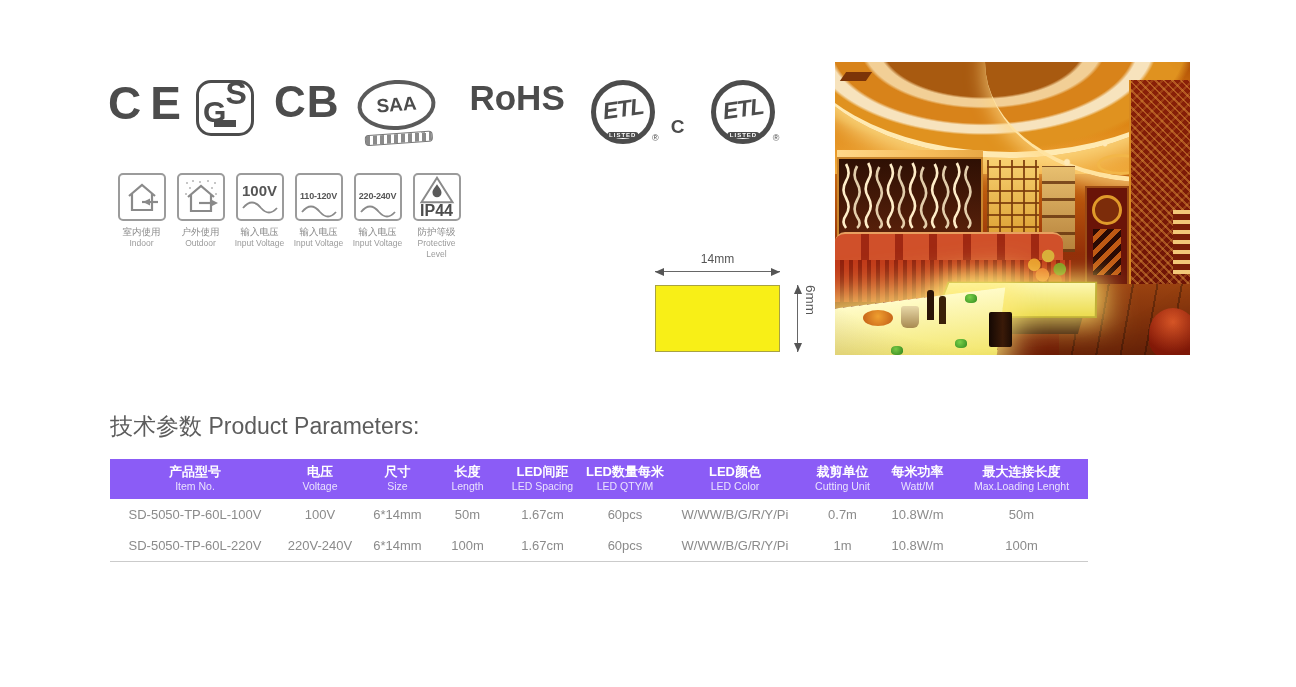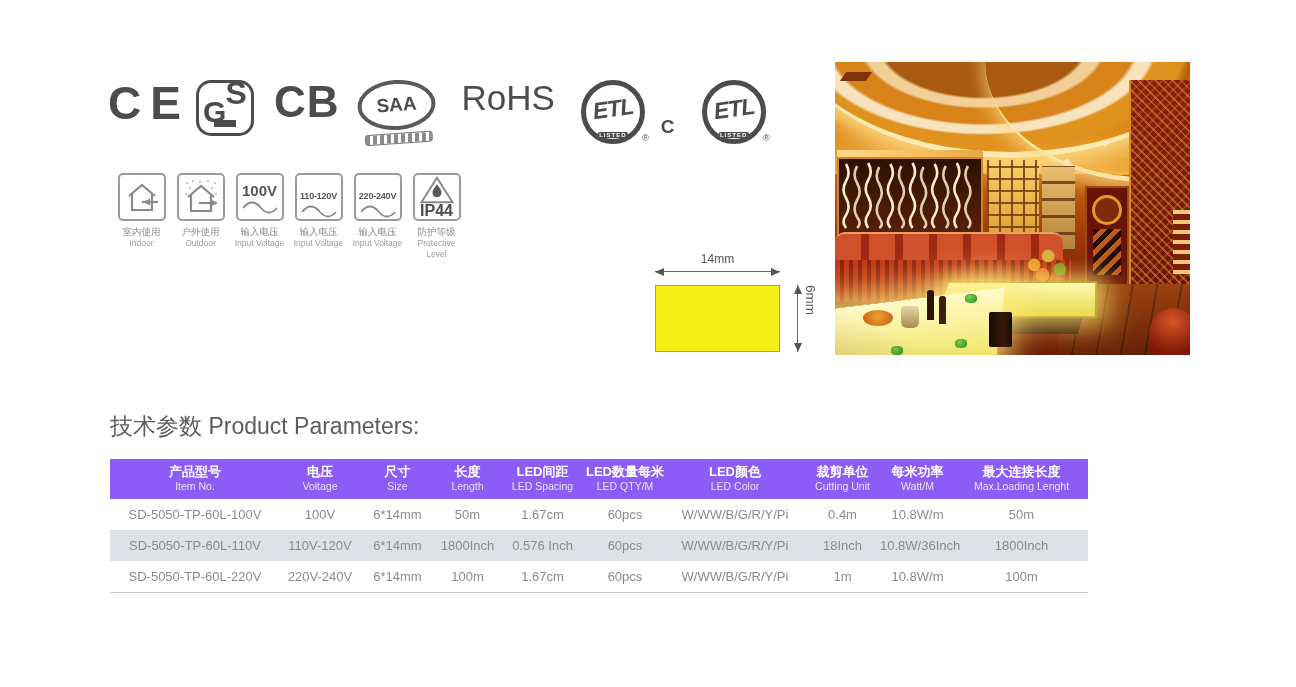--- a/index.html
+++ b/index.html
@@ -11,21 +11,21 @@
   .c-ce{font-size:46px;font-weight:700;letter-spacing:9px;line-height:1;}
   .c-gs{margin-left:6px;width:52px;height:50px;border:3px solid #4c4c4c;border-radius:15px;position:relative;}
   .c-gs .g{position:absolute;left:4px;bottom:6px;font-size:30px;font-weight:800;line-height:1;}
   .c-gs .s{position:absolute;right:4px;top:-6px;font-size:32px;font-weight:800;line-height:1;}
   .c-gs .bar{position:absolute;left:50%;transform:translateX(-50%);bottom:6px;width:22px;height:7px;background:#4c4c4c;}
   .c-cb{margin-left:20px;font-size:44px;font-weight:700;line-height:1;letter-spacing:1px;}
   .c-saa{margin-left:18px;width:80px;text-align:center;transform:rotate(-4deg);}
   .c-saa .oval{width:70px;height:42px;margin:0 auto;border:4px solid #5a5a5a;border-radius:50%;display:flex;align-items:center;justify-content:center;font-size:19px;font-weight:800;box-shadow:0 0 0 2px #fff inset;}
   .c-saa .stripes{width:66px;height:9px;margin:3px auto 0;border:1px solid #777;border-radius:4px;
       background:repeating-linear-gradient(90deg,#8a8a8a 0 4px,#ffffff 4px 7px);}
-  .c-rohs{margin-left:24px;font-size:35px;font-weight:400;line-height:1;}
+  .c-rohs{margin-left:32px;font-size:35px;font-weight:700;line-height:1;}
   .c-etl{margin-left:26px;position:relative;width:54px;height:54px;border:5px solid #4c4c4c;border-radius:50%;}
   .c-etl .etl{position:absolute;left:50%;top:45%;transform:translate(-50%,-50%) rotate(-8deg);font-size:23px;font-weight:800;font-style:italic;letter-spacing:-1px;}
   .c-etl .listed{position:absolute;left:50%;bottom:1px;transform:translateX(-50%);font-size:6px;font-weight:700;letter-spacing:1px;color:#fff;background:#4c4c4c;padding:0 2px;border-radius:3px;}
   .c-etl .reg{position:absolute;right:-9px;bottom:-4px;font-size:9px;font-weight:400;}
   .c-cetl{margin-left:16px;display:flex;align-items:flex-end;}
   .c-cetl .cpre{font-size:19px;font-weight:800;margin:0 1px 6px 0;}
 
   
   .badges{position:absolute;left:112px;top:173px;display:flex;}
   .badge{width:59px;text-align:center;}
@@ -379,35 +379,23 @@
     </thead>
     <tbody>
       <tr>
         <td>SD-5050-TP-60L-100V</td>
         <td>100V</td>
         <td>6*14mm</td>
         <td>50m</td>
         <td>1.67cm</td>
         <td>60pcs</td>
         <td>W/WW/B/G/R/Y/Pi</td>
-        <td>0.4m</td>
+        <td>0.7m</td>
         <td>10.8W/m</td>
         <td>50m</td>
-      </tr>
-      <tr class="alt">
-        <td>SD-5050-TP-60L-110V</td>
-        <td>110V-120V</td>
-        <td>6*14mm</td>
-        <td>1800Inch</td>
-        <td>0.576 Inch</td>
-        <td>60pcs</td>
-        <td>W/WW/B/G/R/Y/Pi</td>
-        <td>18Inch</td>
-        <td>10.8W/36Inch</td>
-        <td>1800Inch</td>
       </tr>
       <tr>
         <td>SD-5050-TP-60L-220V</td>
         <td>220V-240V</td>
         <td>6*14mm</td>
         <td>100m</td>
         <td>1.67cm</td>
         <td>60pcs</td>
         <td>W/WW/B/G/R/Y/Pi</td>
         <td>1m</td>

